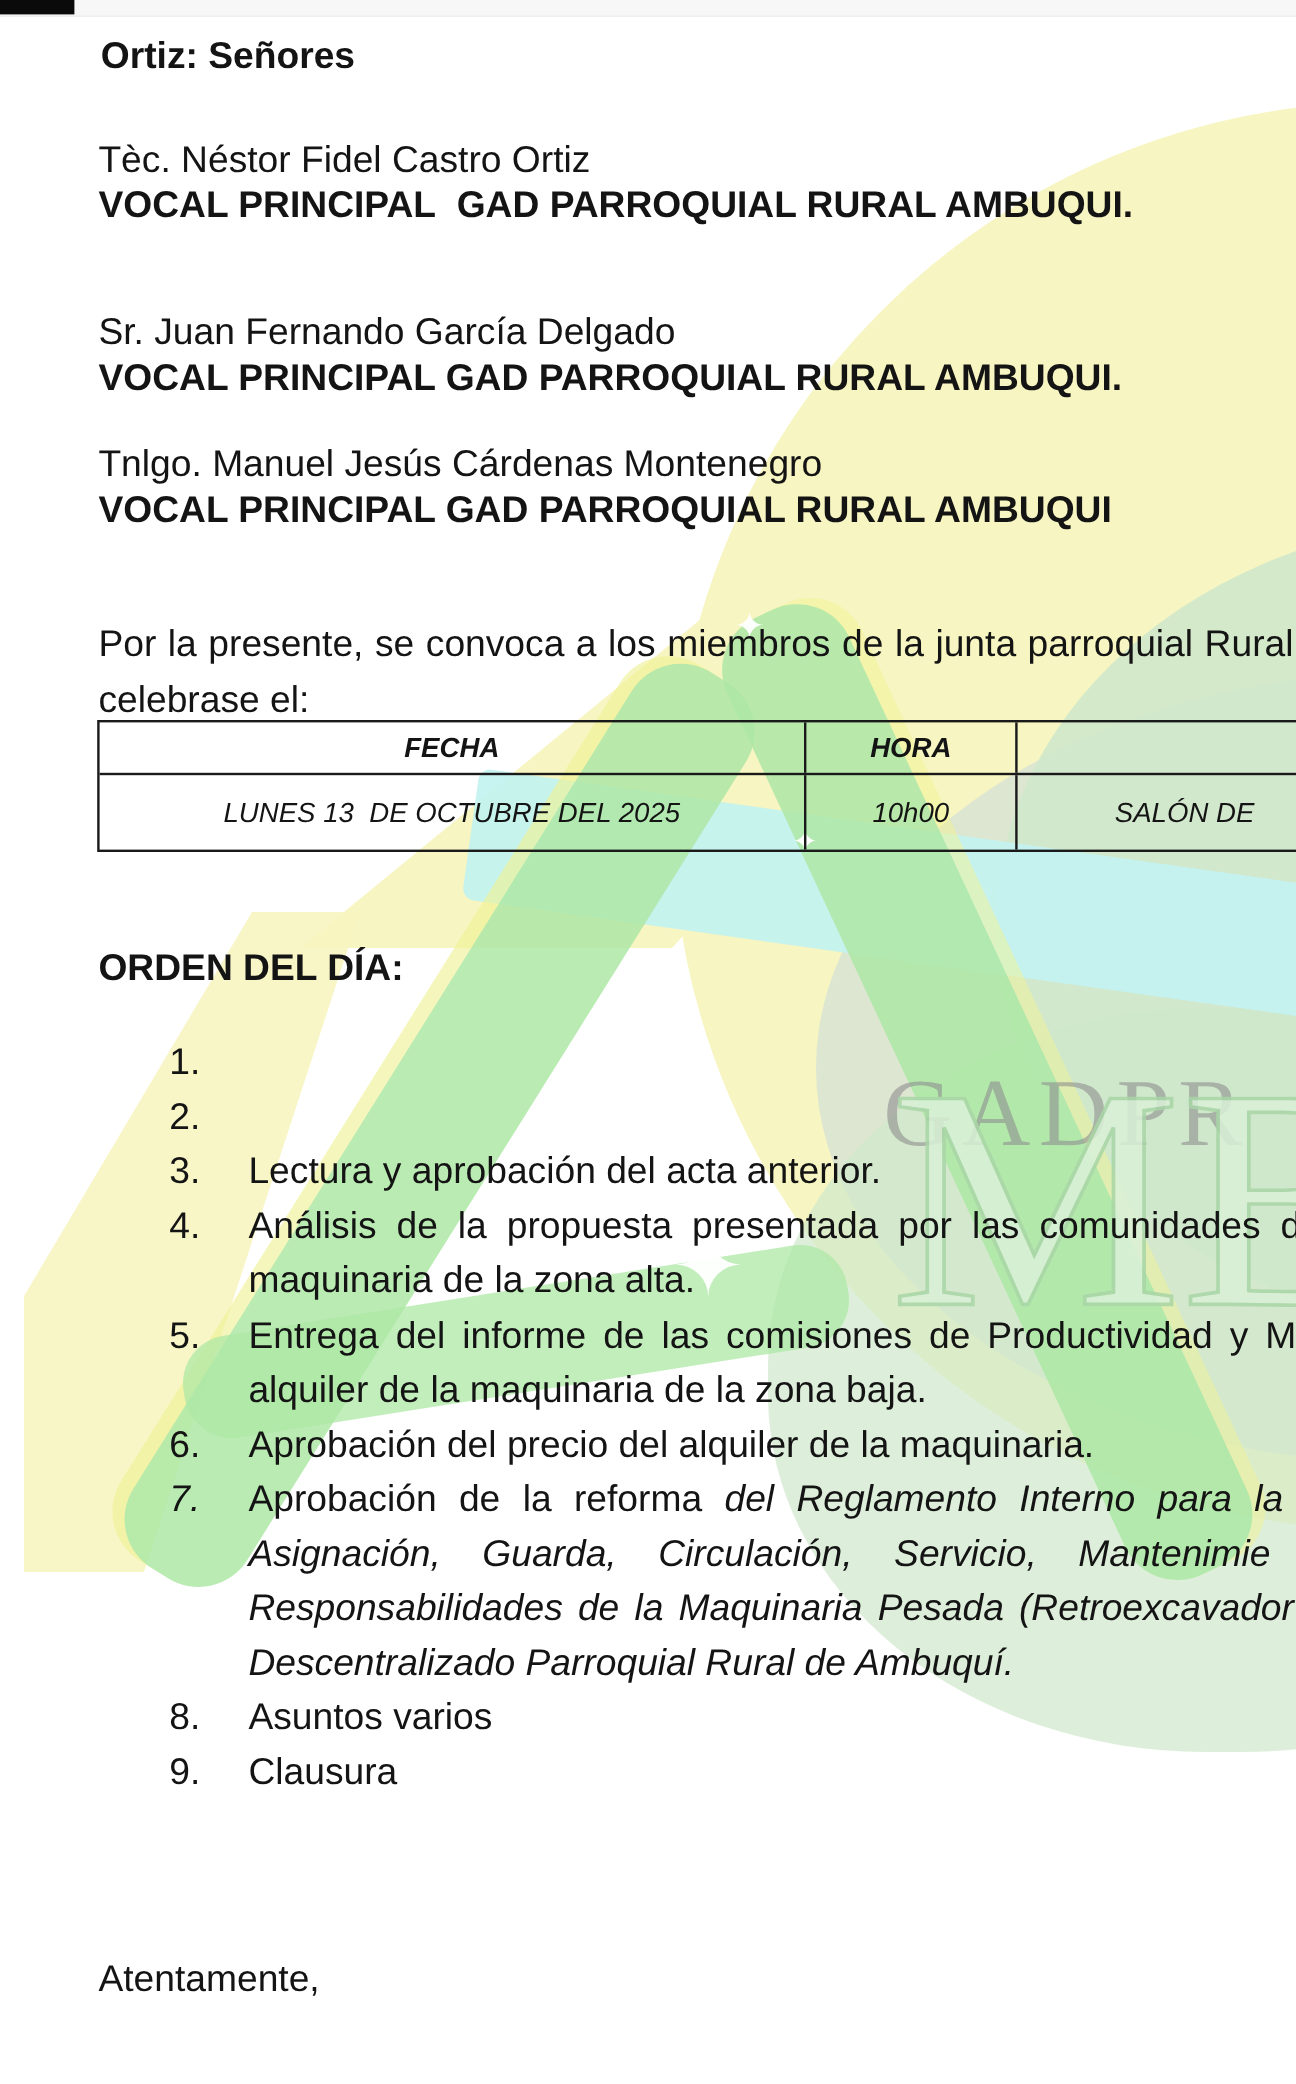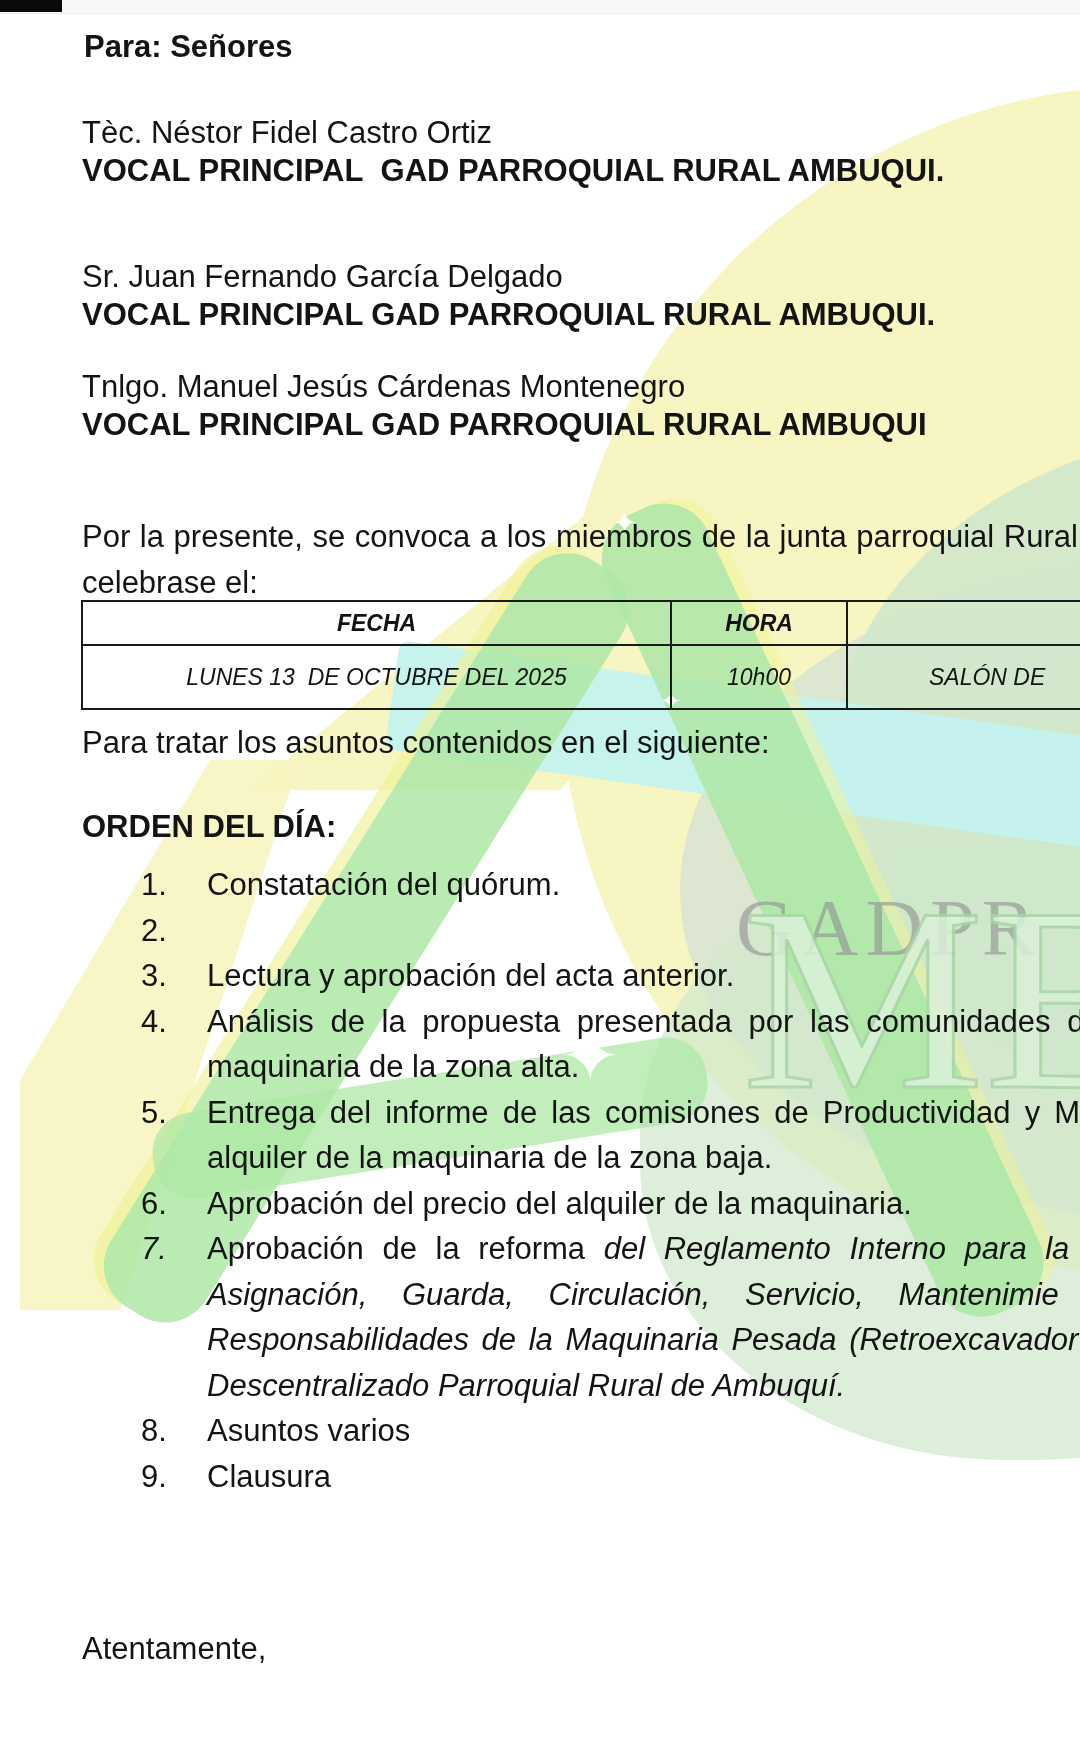--- a/index.html
+++ b/index.html
@@ -73,21 +73,21 @@
   <div class="wm wm-crossbar"></div>
   <div class="wm wm-star s1">✦</div>
   <div class="wm wm-star s2">✦</div>
   <div class="wm wm-star s3">✦</div>
   <div class="wm wm-gadpr">GADPR</div>
   <div class="wm wm-ambuqui">MB</div>
 
   <div class="topstrip"></div>
   <div class="topstrip-black"></div>
 
-  <div class="t b" style="left:84px;top:28px;">Para: Señores</div>
+  <div class="t b" style="left:84px;top:28px;">Ortiz: Señores</div>
 
   <div class="t" style="left:82px;top:114px;">Tèc. Néstor Fidel Castro Ortiz</div>
   <div class="t b" style="left:82px;top:152px;">VOCAL PRINCIPAL&nbsp; GAD PARROQUIAL RURAL AMBUQUI.</div>
 
   <div class="t" style="left:82px;top:258px;">Sr. Juan Fernando García Delgado</div>
   <div class="t b" style="left:82px;top:296px;">VOCAL PRINCIPAL GAD PARROQUIAL RURAL AMBUQUI.</div>
 
   <div class="t" style="left:82px;top:368px;">Tnlgo. Manuel Jesús Cárdenas Montenegro</div>
   <div class="t b" style="left:82px;top:406px;">VOCAL PRINCIPAL GAD PARROQUIAL RURAL AMBUQUI</div>
 
@@ -100,27 +100,25 @@
       <div class="tcell c2 b">HORA</div>
       <div class="tcell c3 b"></div>
     </div>
     <div class="trow data">
       <div class="tcell c1">LUNES 13&nbsp; DE OCTUBRE DEL 2025</div>
       <div class="tcell c2">10h00</div>
       <div class="tcell c3">SALÓN DE</div>
     </div>
   </div>
 
-  <div class="t" style="left:82px;top:724px;">Para tratar los asuntos contenidos en el siguiente:</div>
-  <div class="t b" style="left:82px;top:808px;">ORDEN DEL DÍA:</div>
+  <div class="t b" style="left:82px;top:788px;">ORDEN DEL DÍA:</div>
 
   <div id="agenda-list">
       <div class="aline">
         <span class="anum">1.</span>
-        <span class="atext"><span>Constatación del quórum.</span></span>
       </div>
       <div class="aline">
         <span class="anum">2.</span>
       </div>
       <div class="aline">
         <span class="anum">3.</span>
         <span class="atext"><span>Lectura y aprobación del acta anterior.</span></span>
       </div>
       <div class="aline">
         <span class="anum">4.</span>

